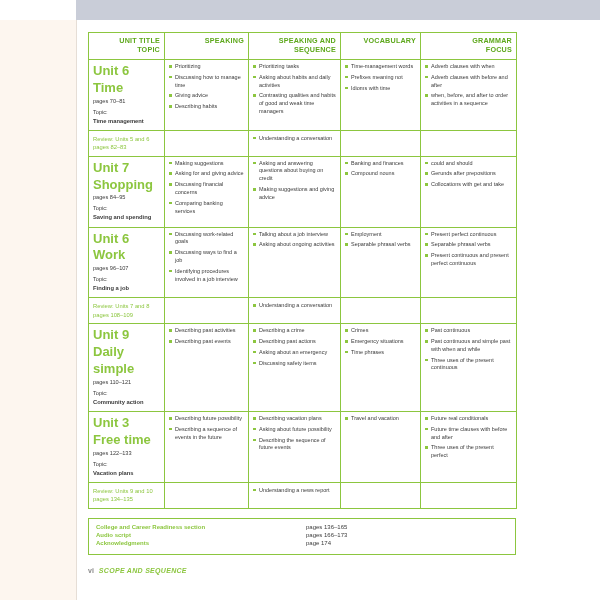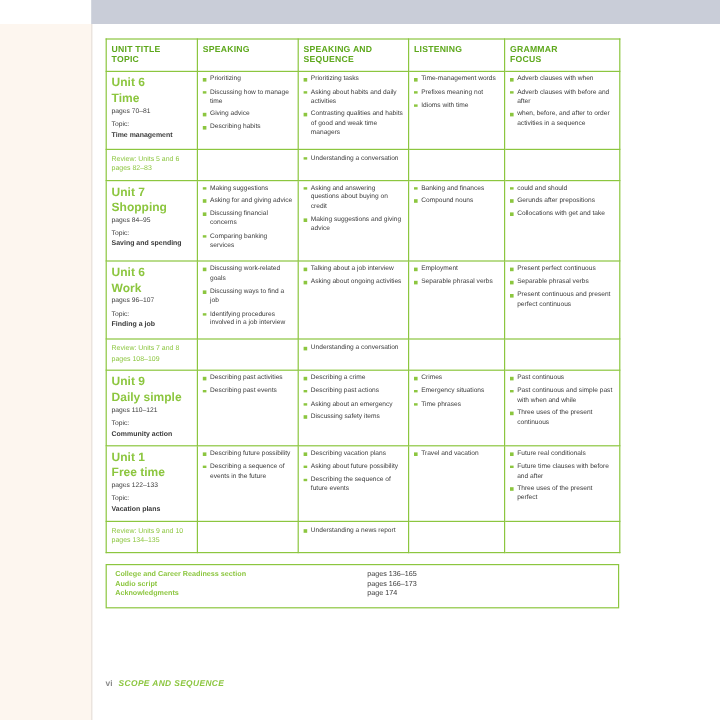--- a/index.html
+++ b/index.html
@@ -22,35 +22,35 @@
   table.sns td,table.sns th{
     border:1px solid #8cc63f;
     vertical-align:top;
     padding:3px 4px 5px 4px;
   }
   thead th{
     background:#ffffff;
     color:#5ea81c;
     font-size:7.2px;
     font-weight:bold;
-    text-align:left;
+    text-align:right;
     letter-spacing:.2px;
     line-height:1.25;
     padding-top:6px;
     padding-bottom:6px;
     border-top:2px solid #8cc63f;
   }
   .c0{width:76px;}
   .c1{width:84px;}
   .c2{width:92px;}
   .c3{width:80px;}
   .c4{width:96px;}
 
   td{font-size:5.5px;color:#3b3b3b;line-height:1.42;}
-  .unit-title{color:#8cc63f;font-weight:bold;font-size:10px;line-height:1.3;margin-bottom:1px;}
+  .unit-title{color:#8cc63f;font-weight:bold;font-size:13px;line-height:1.3;margin-bottom:1px;}
   .unit-pages{color:#3b3b3b;font-size:5.6px;margin-bottom:3px;}
   .topic-lbl{color:#3b3b3b;font-size:5.6px;}
   .topic-val{color:#3b3b3b;font-size:5.8px;font-weight:bold;}
   ul{margin:0;padding:0;list-style:none;}
   li{position:relative;padding-left:6px;margin-bottom:3px;}
   li:before{
     content:"";position:absolute;left:0;top:2px;
     width:2.6px;height:2.6px;background:#8cc63f;
   }
   tr.review td{padding-top:4px;padding-bottom:4px;}
@@ -93,21 +93,21 @@
       <tr>
         <th>
           <span>UNIT TITLE</span><br>
           <span>TOPIC</span>
         </th>
         <th>SPEAKING</th>
         <th>
           <span>SPEAKING AND</span><br>
           <span>SEQUENCE</span>
         </th>
-        <th>LISTENING</th>
+        <th>VOCABULARY</th>
         <th>
           <span>GRAMMAR</span><br>
           <span>FOCUS</span>
         </th>
       </tr>
     </thead>
     <tbody>
 
       <tr>
         <td>
@@ -293,21 +293,21 @@
             <li>Past continuous</li>
             <li>Past continuous and simple past with when and while</li>
             <li>Three uses of the present continuous</li>
           </ul>
         </td>
       </tr>
 
       <tr>
         <td>
           <div class="unit-title">
-            <span>Unit 1</span><br>
+            <span>Unit 3</span><br>
             <span>Free time</span>
           </div>
           <div class="unit-pages">pages 122–133</div>
           <div class="topic-lbl">Topic:</div>
           <div class="topic-val">Vacation plans</div>
         </td>
         <td>
           <ul>
             <li>Describing future possibility</li>
             <li>Describing a sequence of events in the future</li>

